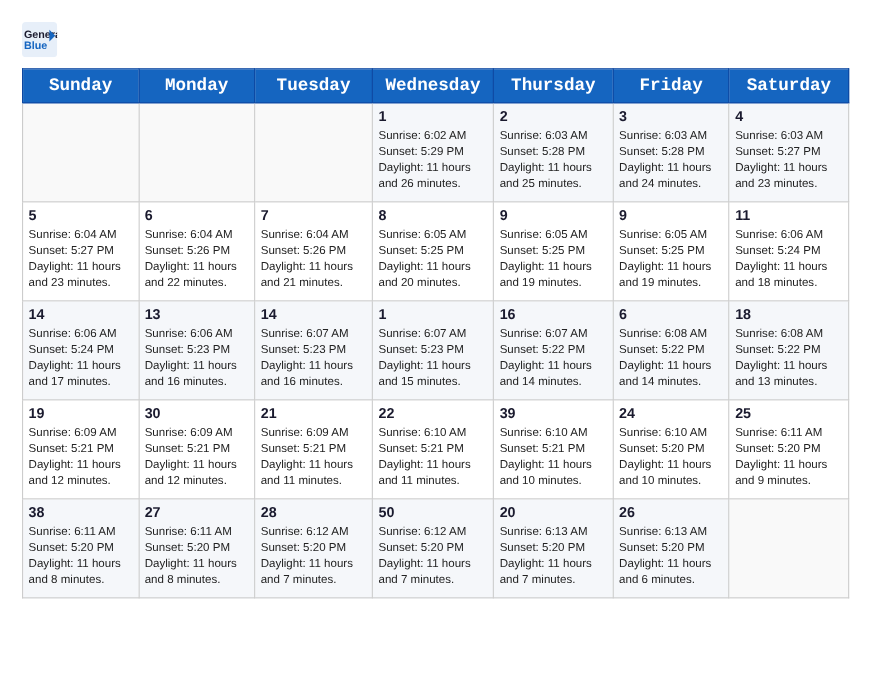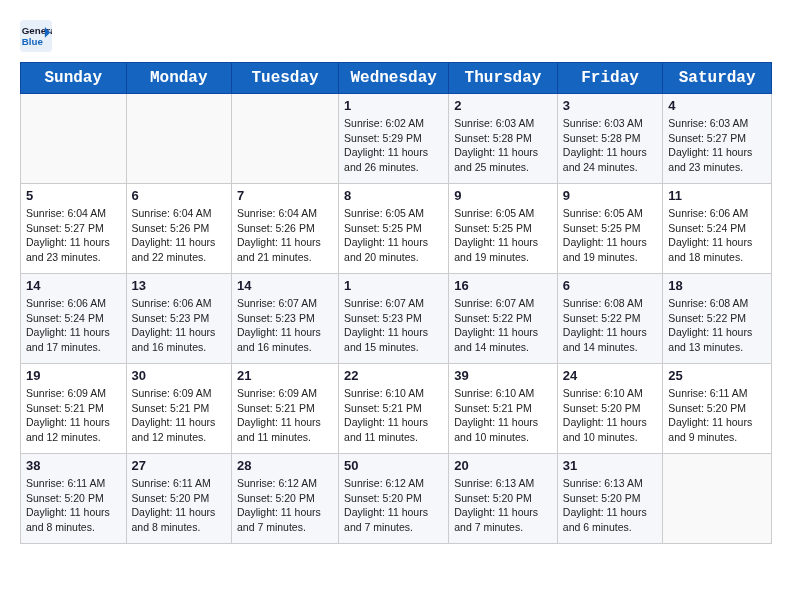--- a/index.html
+++ b/index.html
@@ -238,19 +238,19 @@
         </td>
         <td>
           <div class="day-number">50</div>
           <div class="day-detail">Sunrise: 6:12 AM<br>Sunset: 5:20 PM<br>Daylight: 11 hours and 7 minutes.</div>
         </td>
         <td>
           <div class="day-number">20</div>
           <div class="day-detail">Sunrise: 6:13 AM<br>Sunset: 5:20 PM<br>Daylight: 11 hours and 7 minutes.</div>
         </td>
         <td>
-          <div class="day-number">31</div>
+          <div class="day-number">26</div>
           <div class="day-detail">Sunrise: 6:13 AM<br>Sunset: 5:20 PM<br>Daylight: 11 hours and 6 minutes.</div>
         </td>
         <td class="empty-cell"></td>
       </tr>
     </tbody>
 </table>
 
 </body></html>

